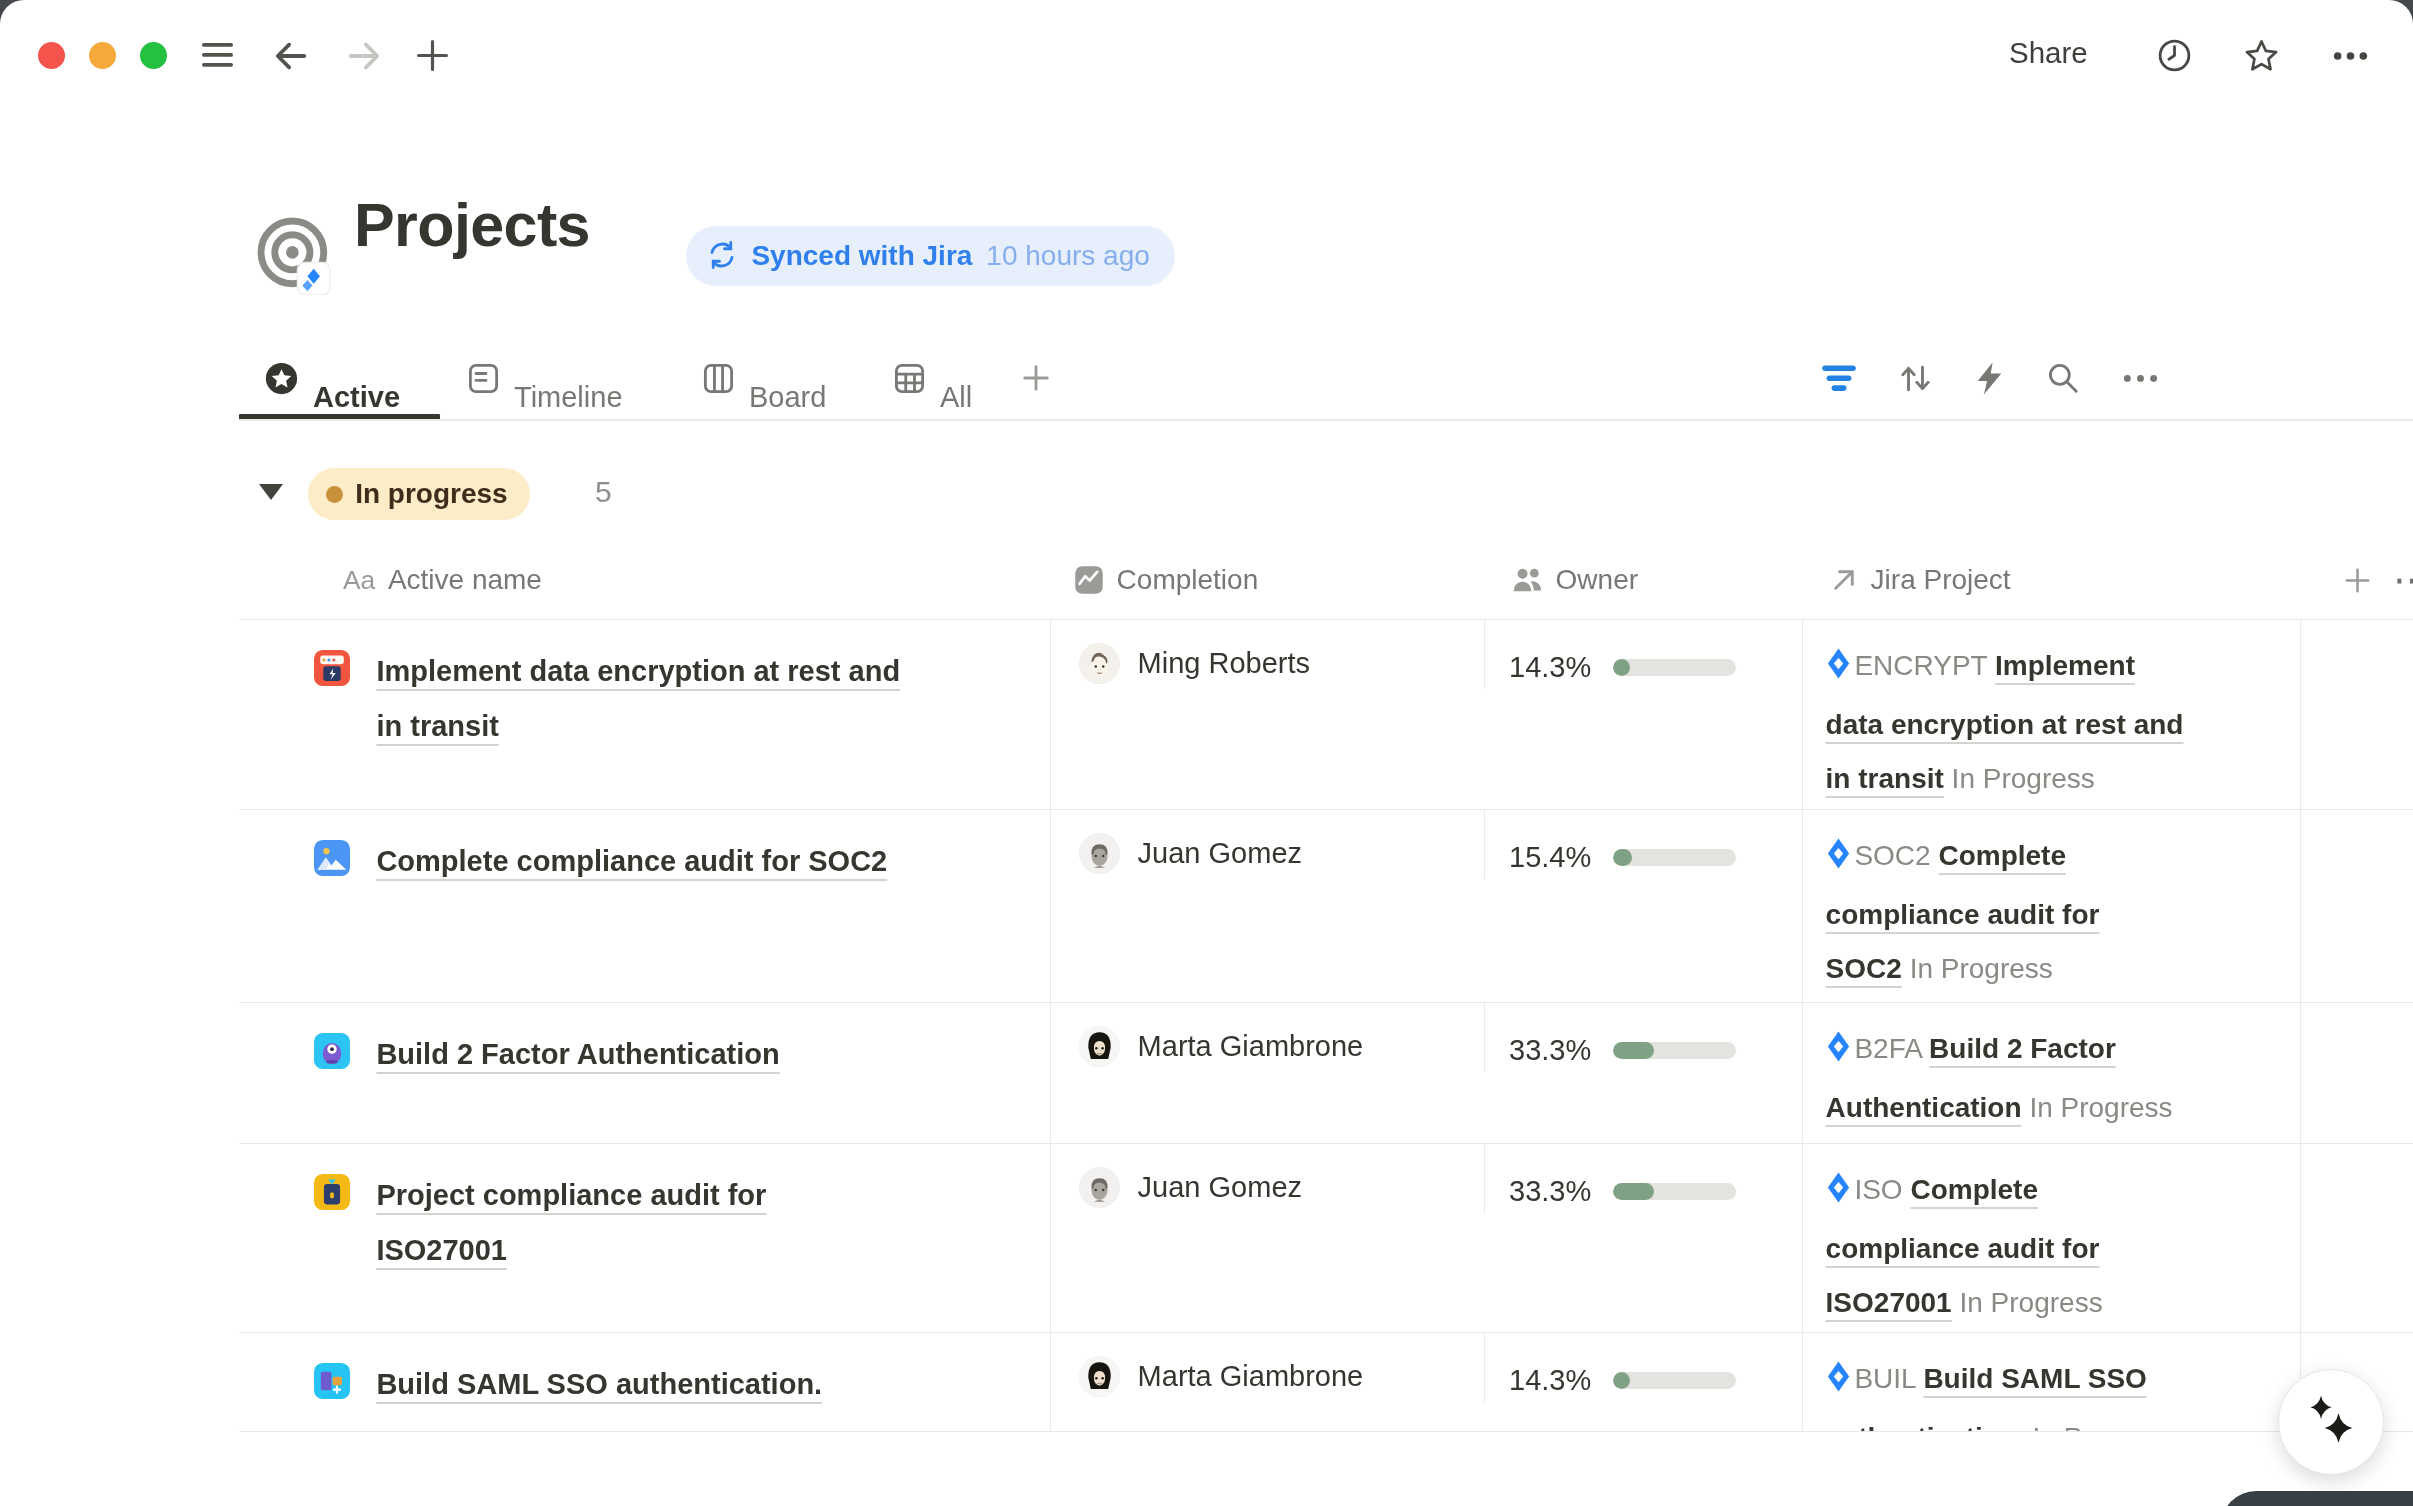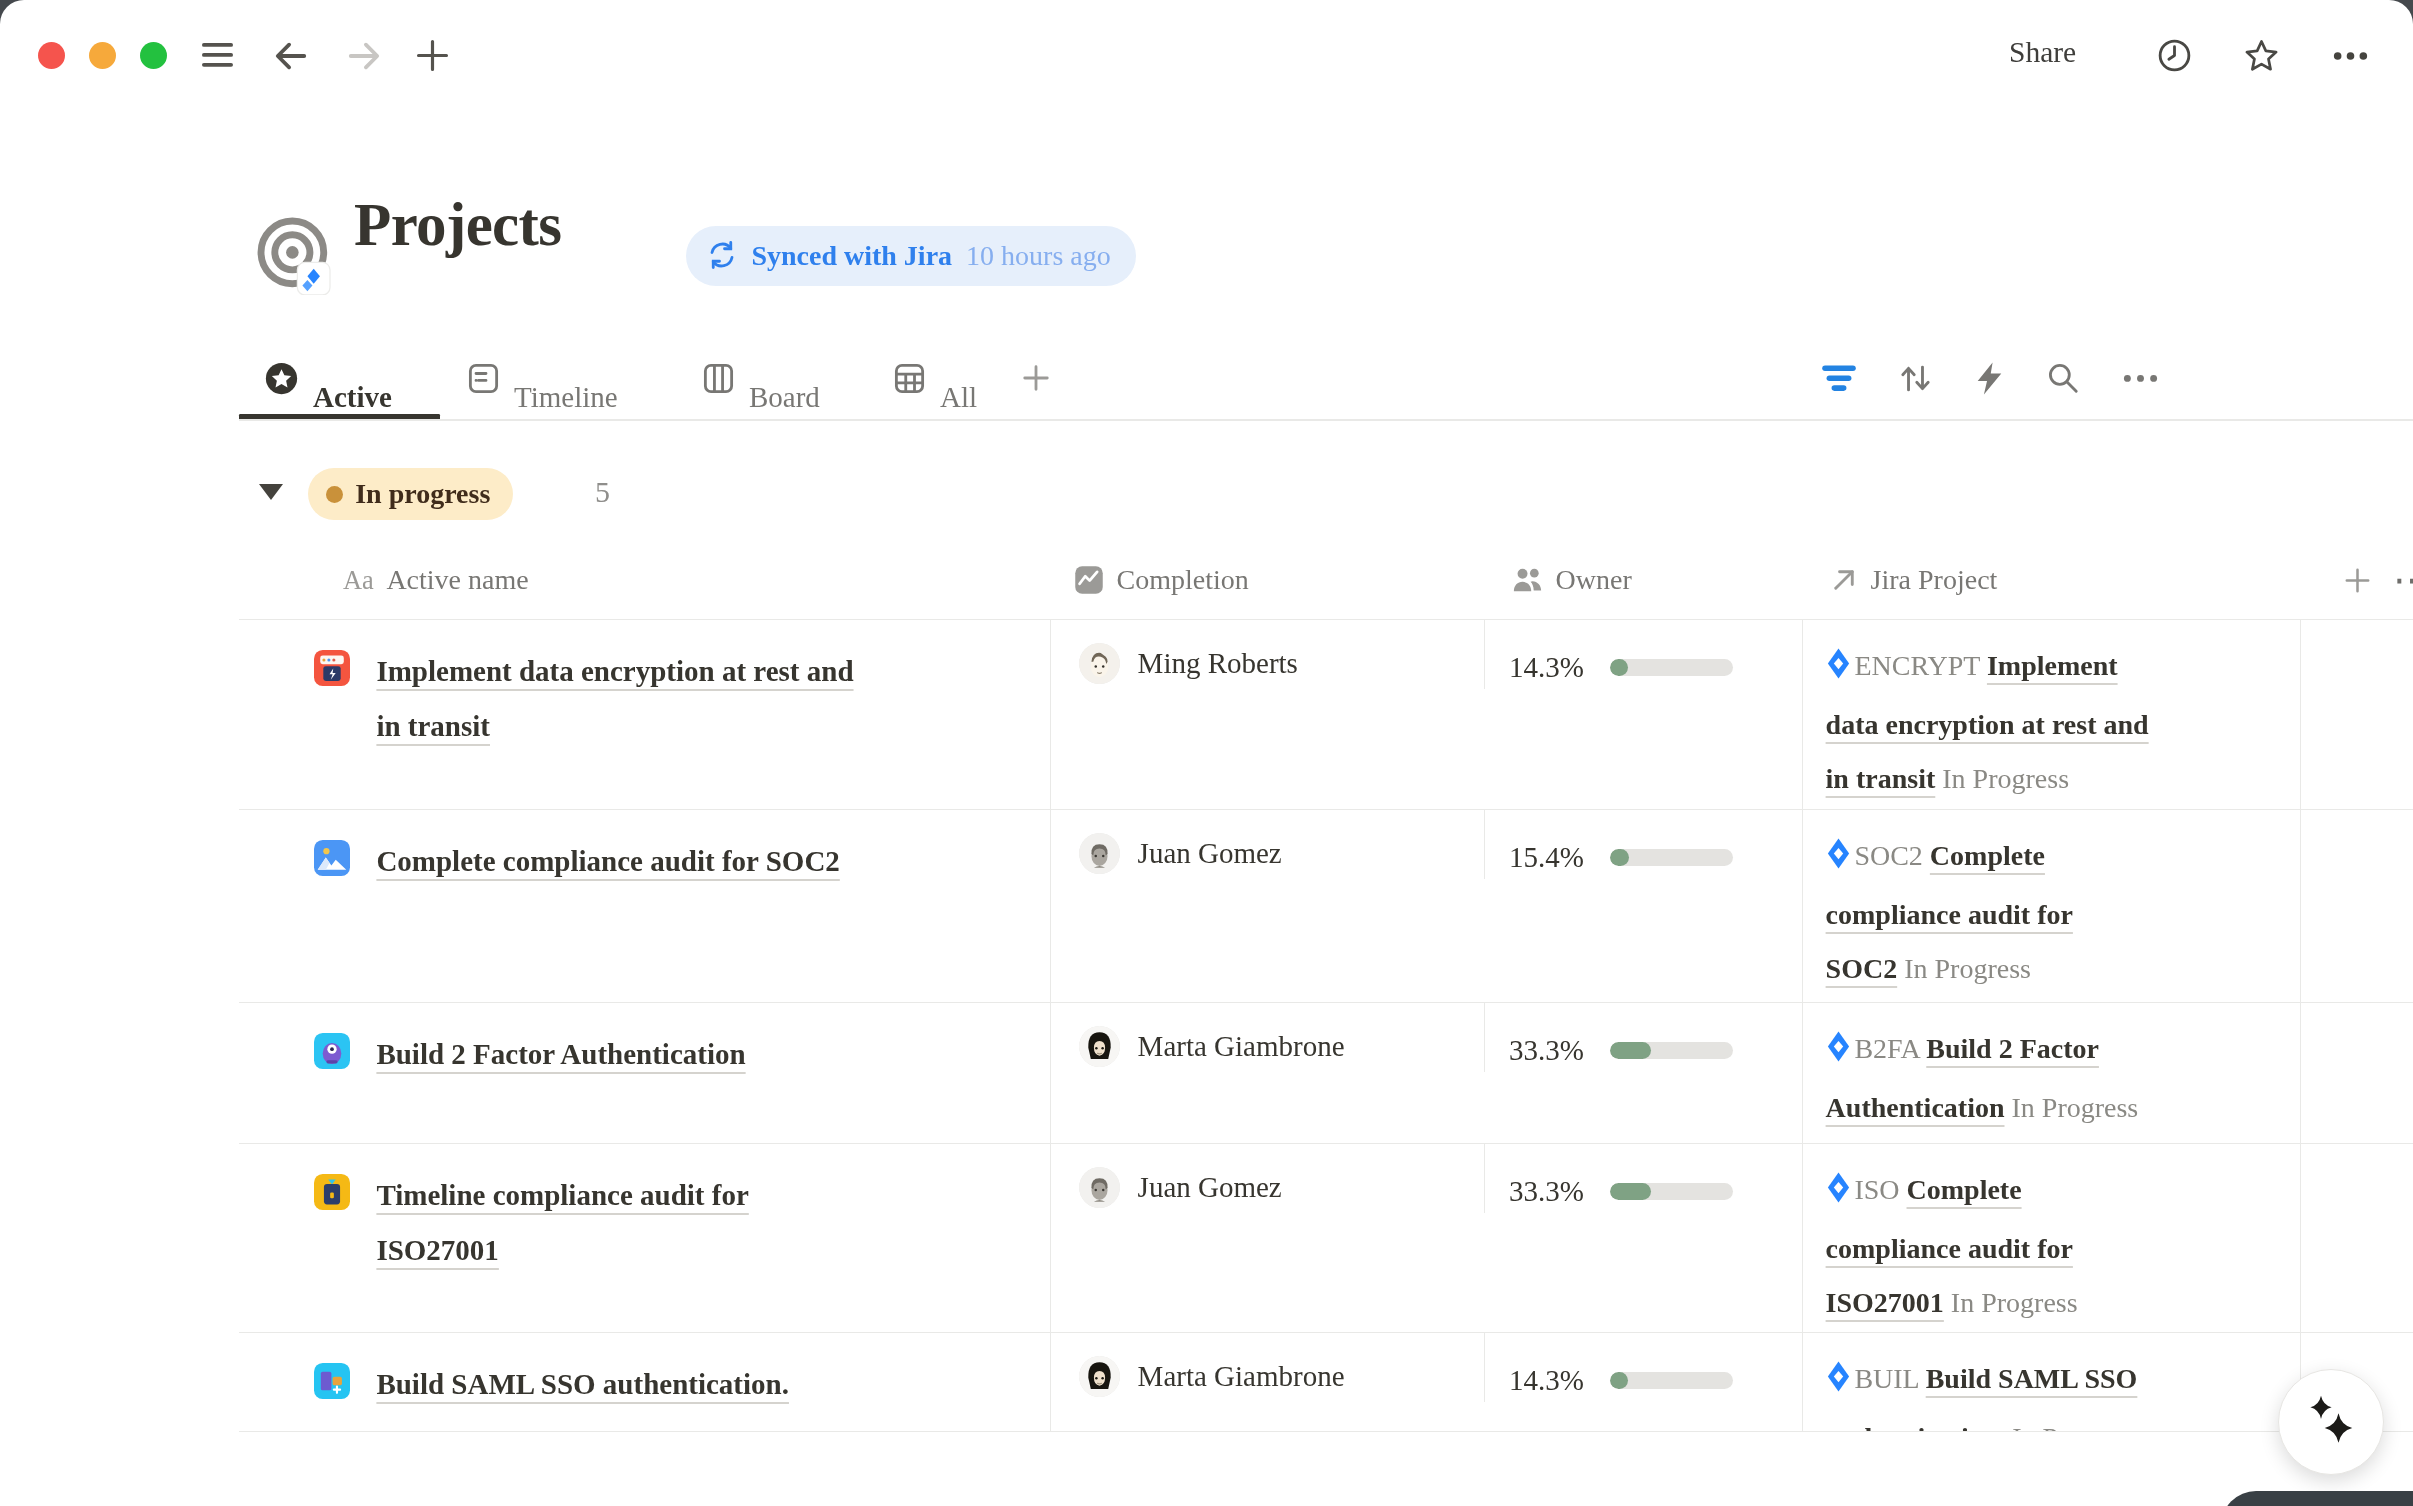--- a/index.html
+++ b/index.html
@@ -1,17 +1,17 @@
 <!DOCTYPE html>
 <html style="font-size:10px"><head>
 <meta charset="utf-8">
 <style>
   html,body{margin:0;padding:0;background:#45494d;}
   .page{position:relative;width:2413px;height:1507px;overflow:hidden;background:#45494d;
-        font-family:Liberation Serif, serif;color:#37352f;}
+        font-family:Liberation Sans, sans-serif;color:#37352f;}
   .window{position:absolute;inset:0;background:#ffffff;border-radius:24px 24px 0 0;}
 
   
   .traffic{position:absolute;top:42px;width:27px;height:27px;border-radius:50%;}
   .t-red{left:38px;background:#f5544d;}
   .t-yellow{left:89px;background:#f6a93b;}
   .t-green{left:140px;background:#23c13f;}
   .tb-icon{position:absolute;top:38px;width:35px;height:35px;display:flex;align-items:center;justify-content:center;}
   .share{position:absolute;left:2009px;top:36px;font-size:29.5px;color:#3f3e3b;}
 
@@ -420,21 +420,21 @@
     <div class="cell"></div>
   </div>
           <div class="trow brow" style="height: 189px;">
     <div class="cell c-name">
       <span class="proj-icon"><svg width="36" height="36" viewBox="0 0 58 58">
                   <rect width="58" height="58" rx="14" fill="#f5b915"></rect>
                   <path d="M23 9l6 8 6-8z" fill="#35c3e8"></path>
                   <rect x="16" y="16" width="26" height="33" rx="5" fill="#2c3e6b"></rect>
                   <rect x="26" y="30" width="6" height="9" rx="2" fill="#f5b915"></rect>
                 </svg></span>
-      <span class="name-link">Timeline compliance audit for
+      <span class="name-link">Project compliance audit for
 ISO27001</span>
     </div>
     <div class="cell c-owner">
       <div class="owner-chip">
         <span class="avatar"><svg width="41" height="41" viewBox="0 0 66 66">
                     <circle cx="33" cy="33" r="33" fill="#f2f1ef"></circle>
                     <ellipse cx="33" cy="37" rx="13" ry="16" fill="#aaa69f"></ellipse>
                     <path d="M20 34q-1-16 13-16t13 16l-3 2q0-11-10-11t-10 11z" fill="#6f6b64"></path>
                     <circle cx="27" cy="37" r="2" fill="#3a3833"></circle>
                     <circle cx="39" cy="37" r="2" fill="#3a3833"></circle>

